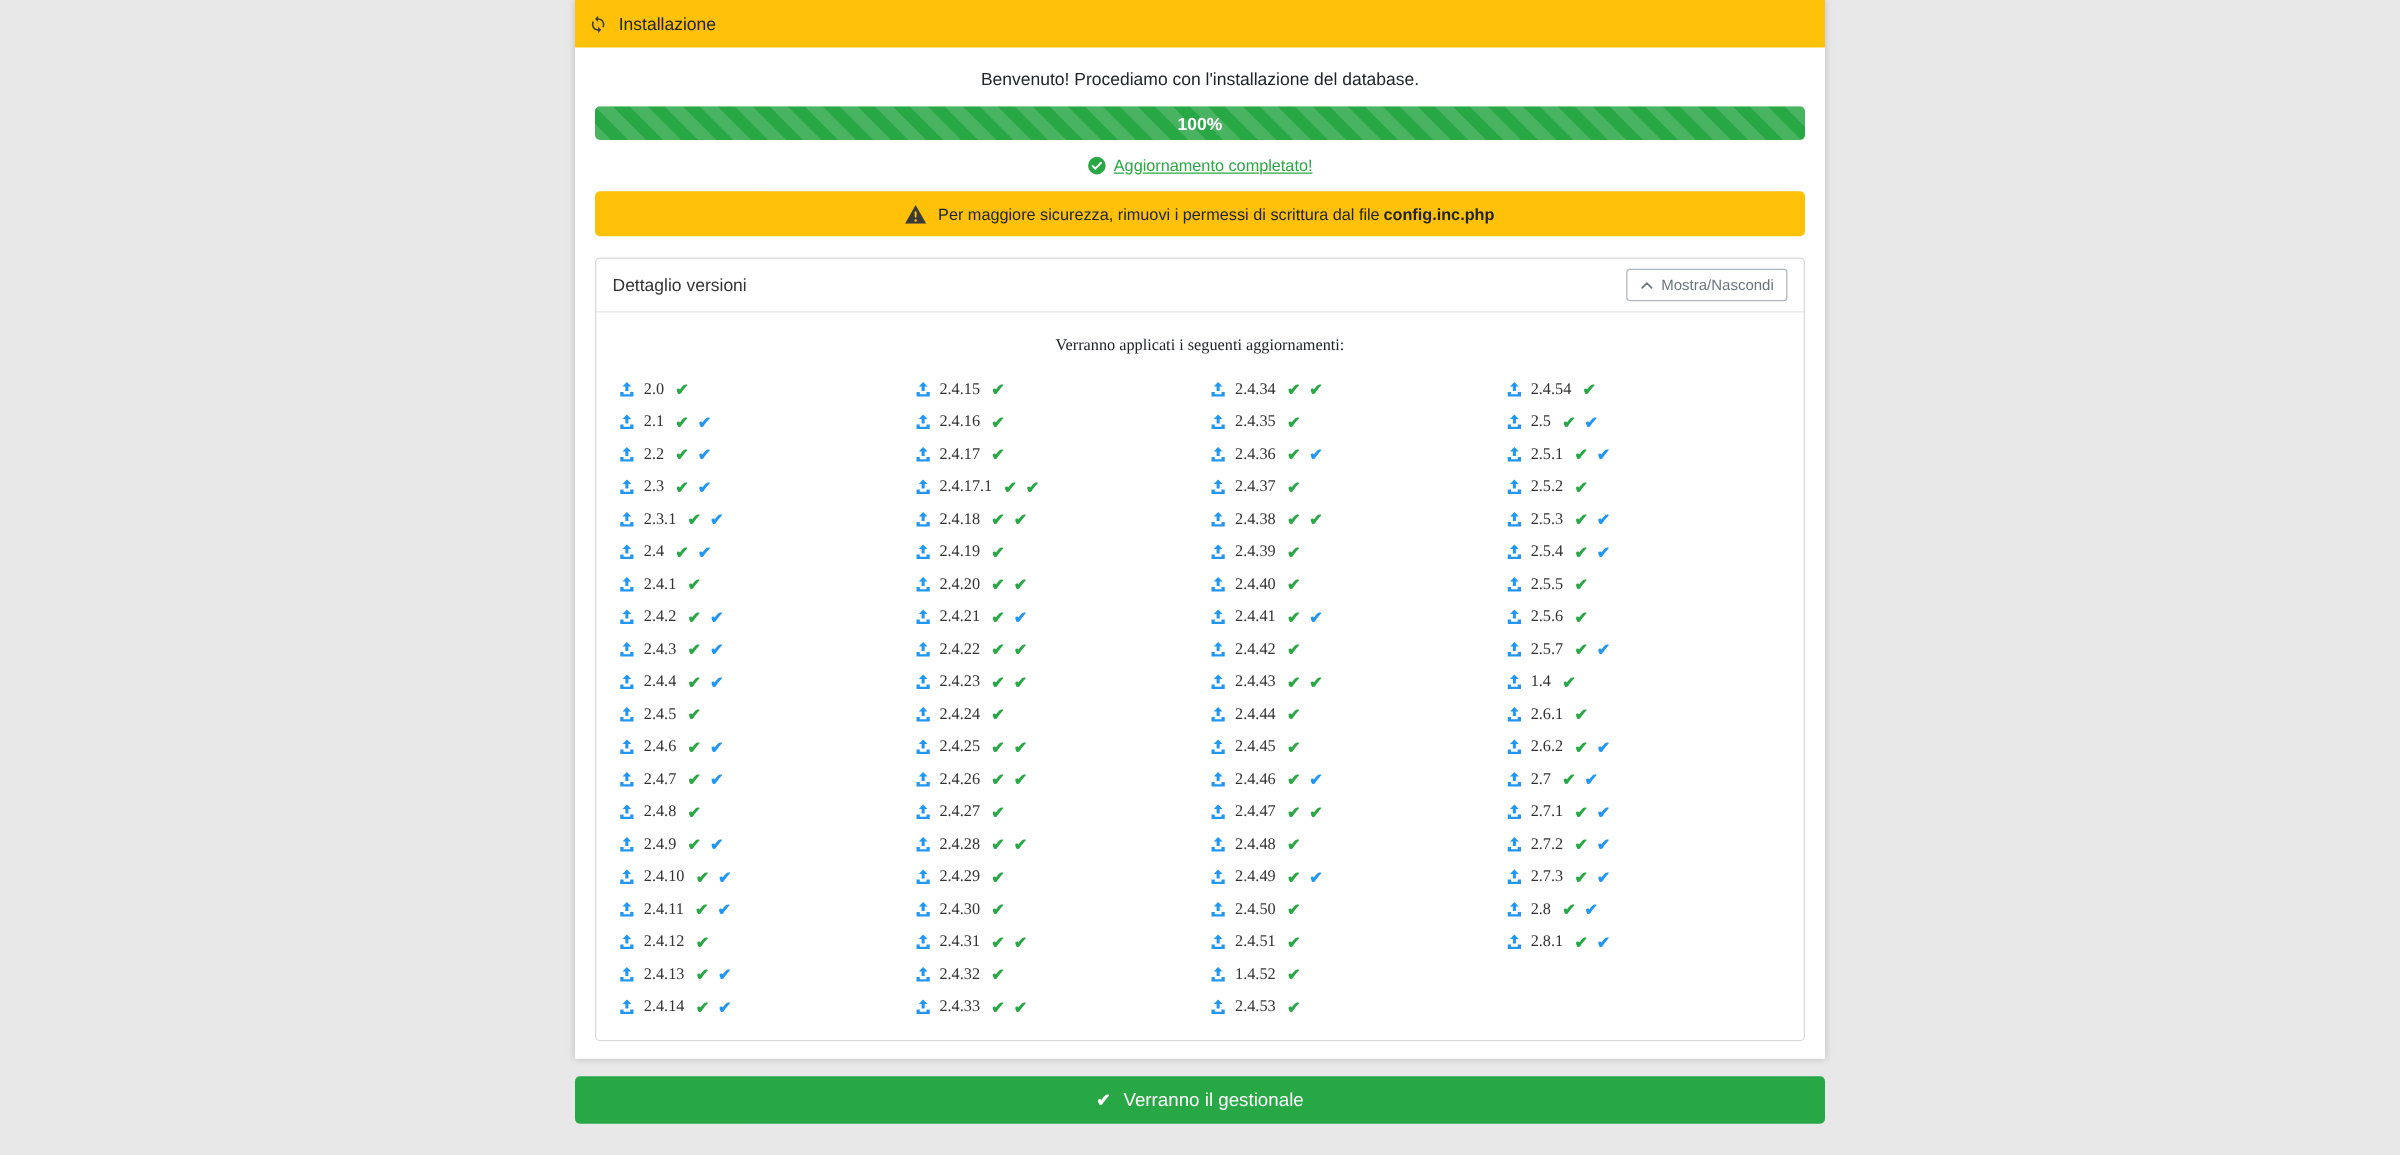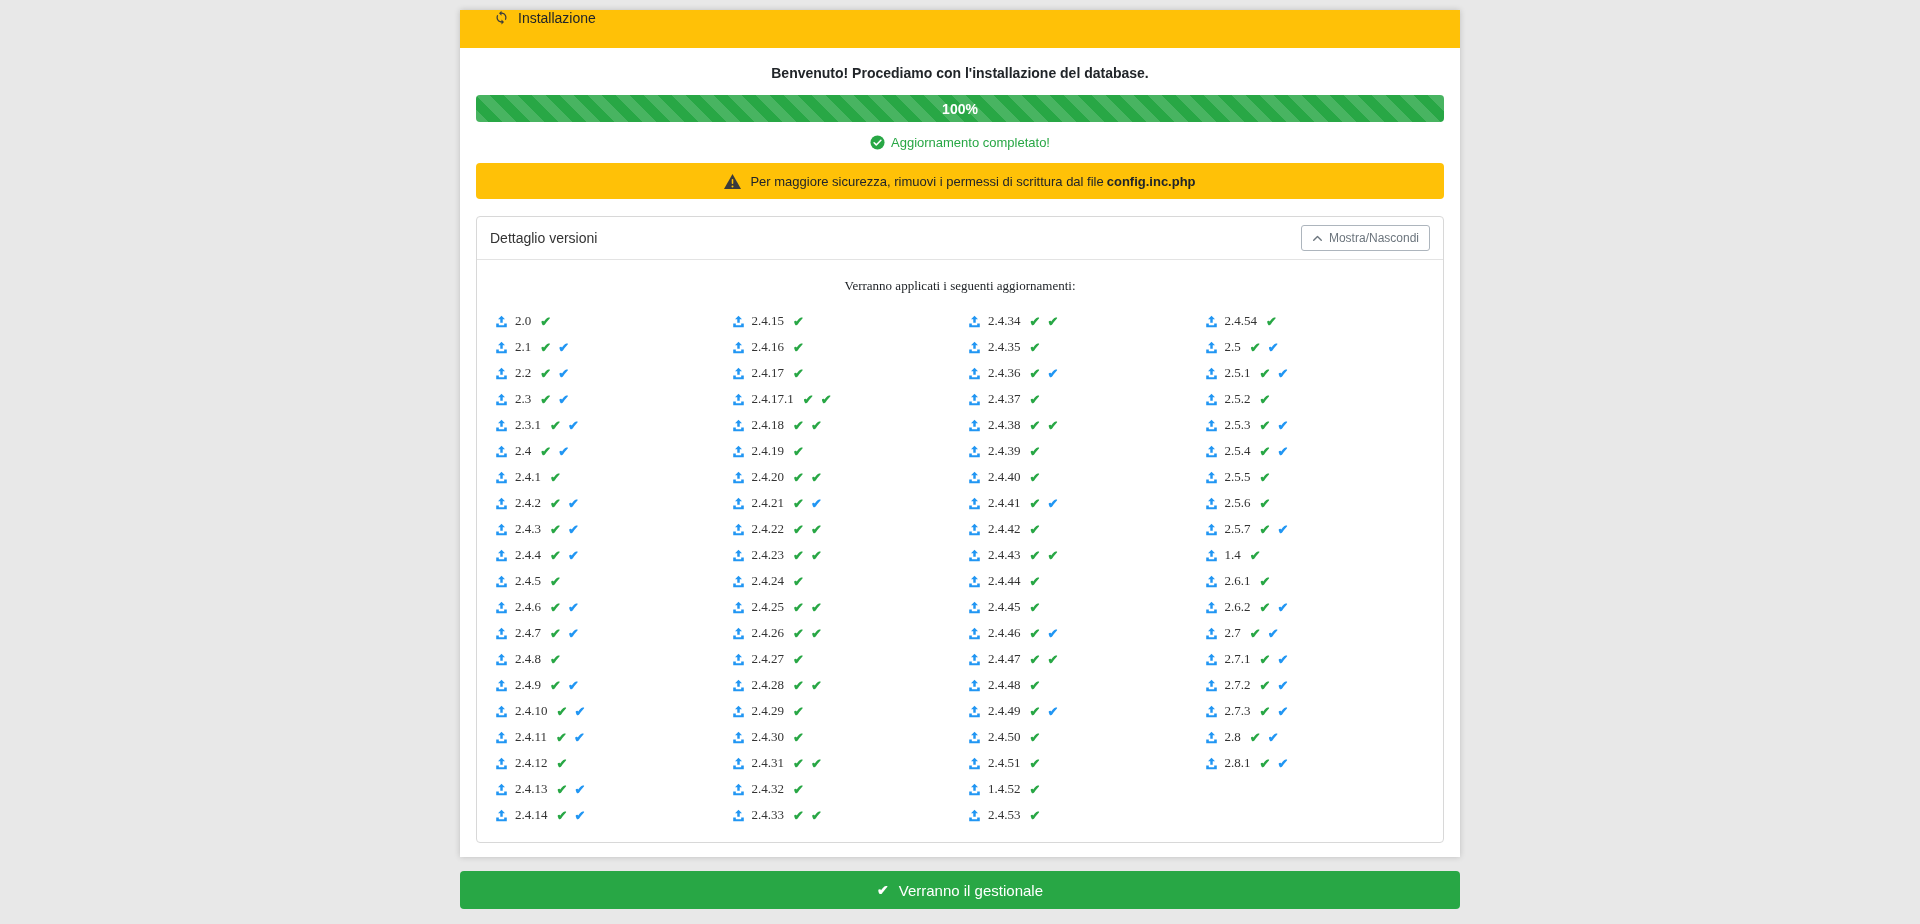--- a/index.html
+++ b/index.html
@@ -6,43 +6,43 @@
   html, body { margin: 0; padding: 0; }
   body {
     width: 1920px; height: 924px;
     background: #e8e8e8;
     font-family: "Liberation Sans", sans-serif;
     overflow: hidden;
   }
   .container { width: 1000px; margin: 0 auto; }
   .panel { background: #fff; box-shadow: 0 0 6px rgba(0,0,0,0.18); }
   .panel-header {
-    display: flex; align-items: flex-start; gap: 9px;
-    background: #ffc107; height: 38px; padding: 0 34px;
-    font-size: 14px; color: #212529; margin-top: 10px;
+    display: flex; align-items: center; gap: 9px;
+    background: #ffc107; height: 38px; padding: 0 11px;
+    font-size: 14px; color: #212529;
   }
   .panel-header svg { display: block; }
   .panel-body { padding: 1px 16px 14px; }
   .welcome {
-    text-align: center; font-weight: bold; font-size: 14px;
+    text-align: center; font-weight: normal; font-size: 14px;
     color: #212529; margin: 16px 0 14px;
   }
   .progress {
     height: 27px; border-radius: 4px;
     background-color: #28a745;
     background-image: linear-gradient(45deg,
       rgba(255,255,255,0.15) 25%, transparent 25%, transparent 50%,
       rgba(255,255,255,0.15) 50%, rgba(255,255,255,0.15) 75%, transparent 75%, transparent);
     background-size: 28px 28px;
     color: #fff; font-weight: bold; font-size: 14px;
     display: flex; align-items: center; justify-content: center;
   }
   .status {
     display: flex; align-items: center; justify-content: center; gap: 6px;
-    color: #28a745; font-size: 13px; margin: 13px 0;
+    color: #28a745; font-size: 13px; margin: 13px 0; text-decoration: underline;
   }
   .status svg { display: block; }
   .warning {
     display: flex; align-items: center; justify-content: center; gap: 9px;
     background: #ffc107; border-radius: 4px; height: 36px;
     font-size: 13px; color: #212529; margin-bottom: 17px;
   }
   .warning svg { display: block; }
   .warning-text b { margin-left: 3px; }
   .card { border: 1px solid #d8d8d8; border-radius: 4px; }

